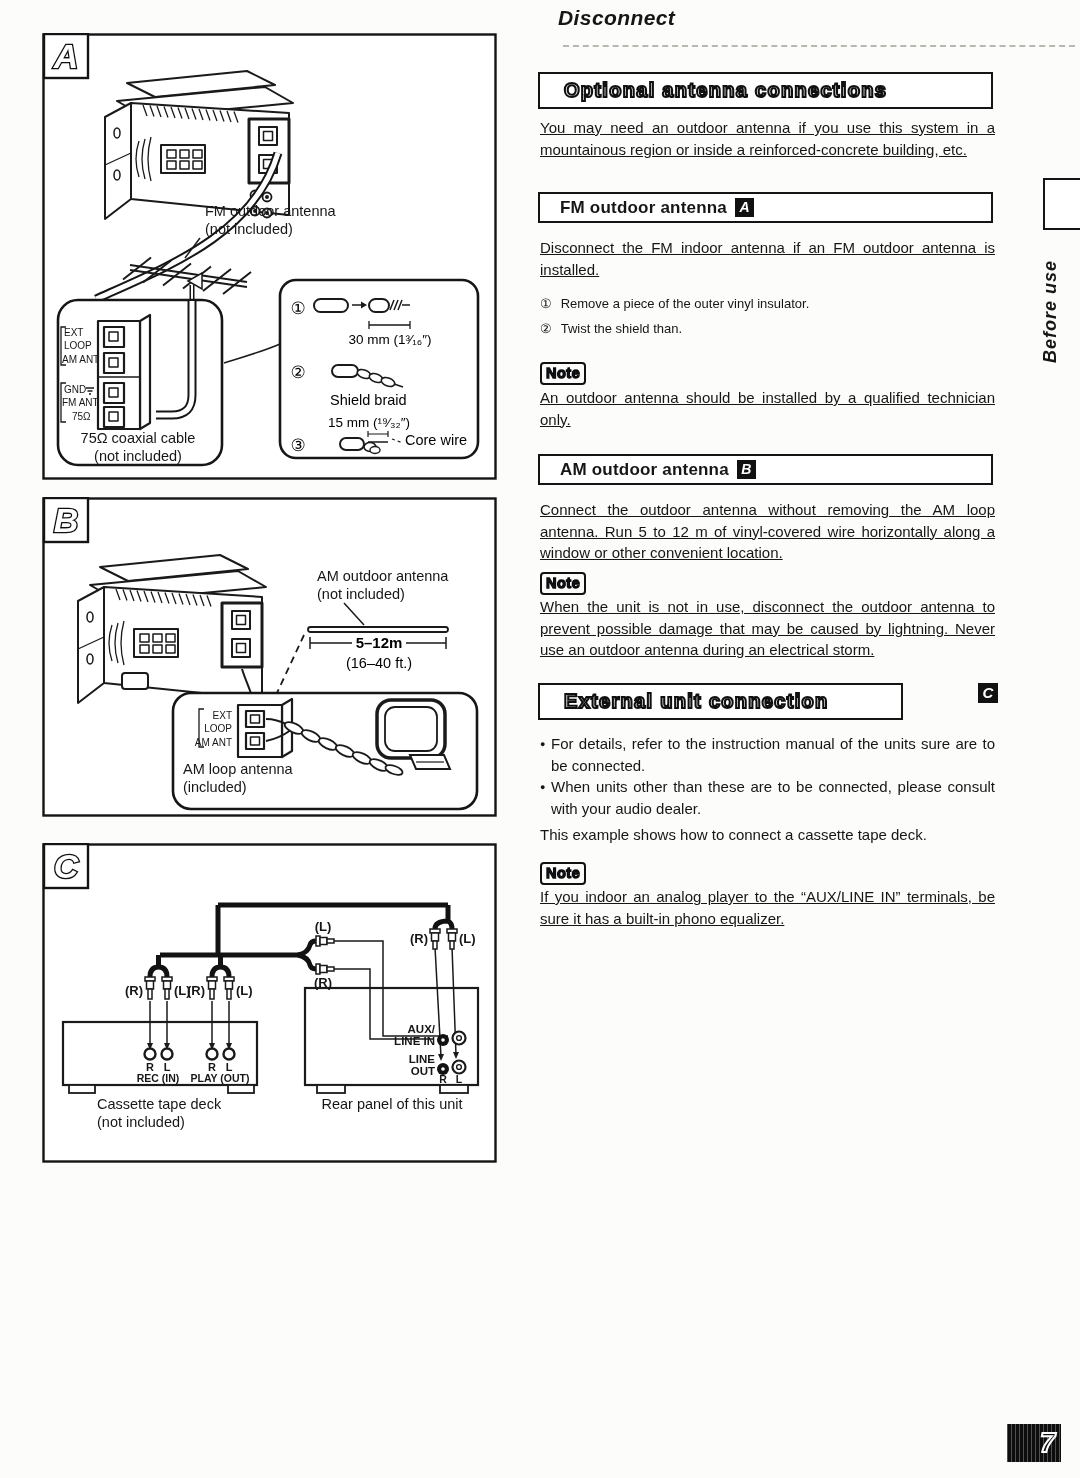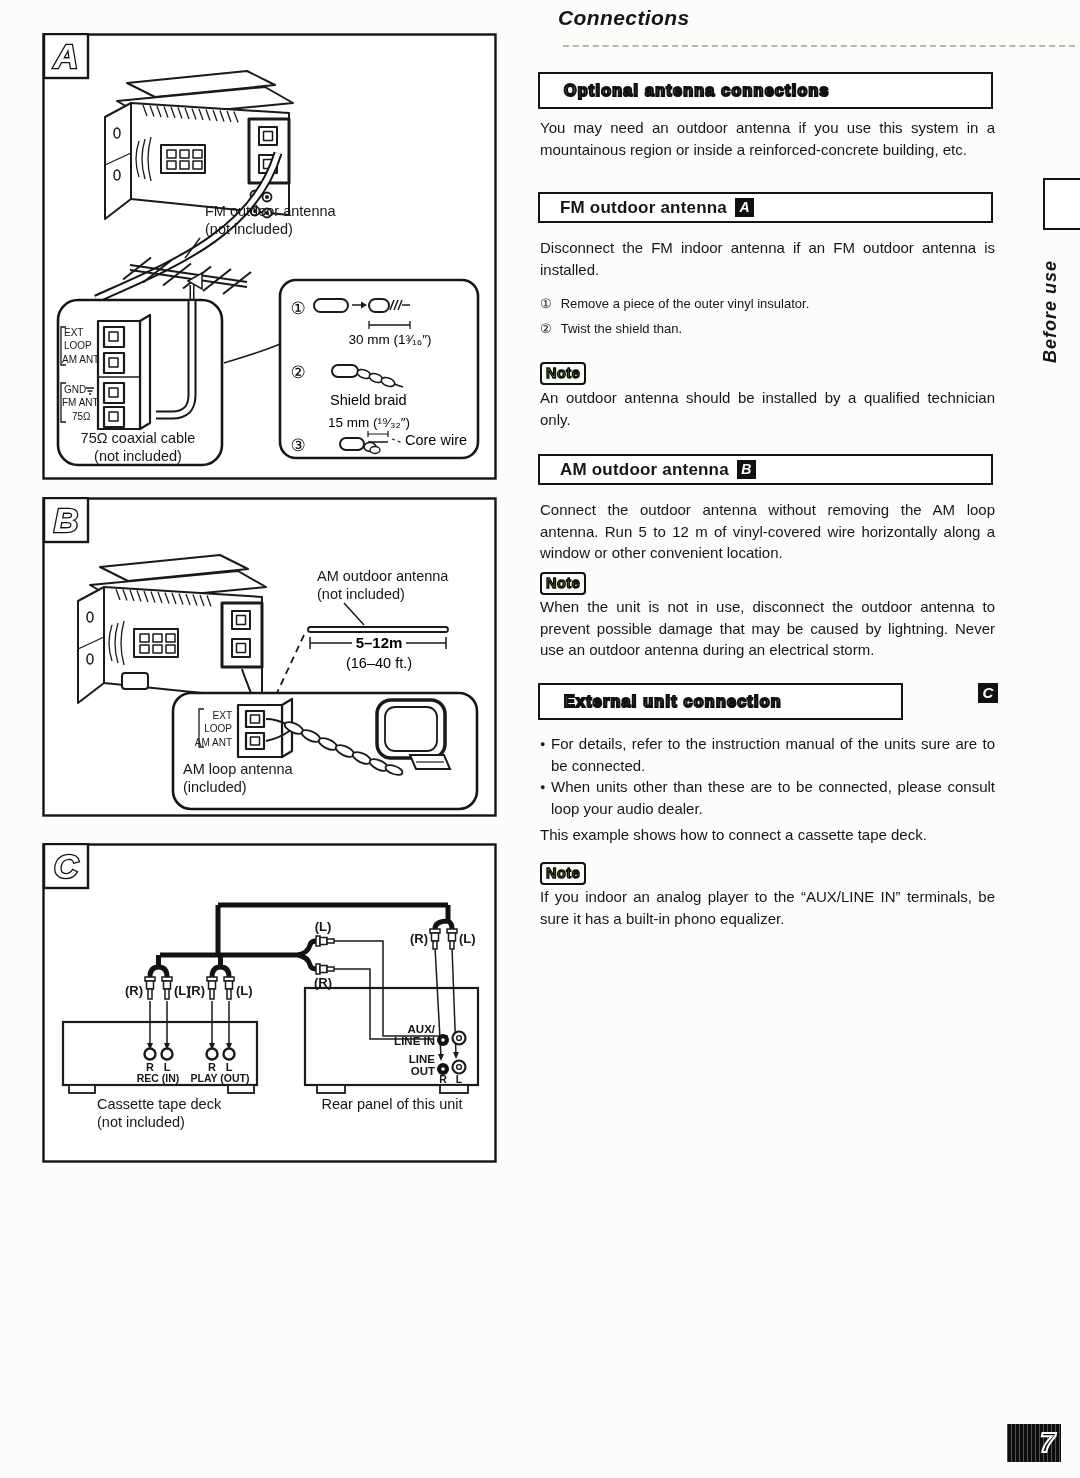--- a/index.html
+++ b/index.html
@@ -13,42 +13,42 @@
   .page-title{
     font-size:21px;font-weight:bold;font-style:italic;letter-spacing:.4px;
   }
   .title-rule{border-top:2px dashed #b8b8b0;height:0;}
   .hdr-box{
     border:2.4px solid #141414;background:#fff;
     display:flex;align-items:center;box-sizing:border-box;
   }
   .bubble{
     color:#fff;-webkit-text-stroke:2.1px #101010;
-    font-weight:bold;font-size:16px;letter-spacing:1.3px;padding-left:24px;
+    font-weight:bold;font-size:20px;letter-spacing:1.3px;padding-left:24px;
     white-space:nowrap;
   }
   .sub-hdr-label{
     font-weight:bold;font-size:17px;padding-left:20px;letter-spacing:.2px;
   }
   .badge{
     display:inline-block;width:19px;height:19px;background:#111;color:#fff;
     font-style:italic;font-weight:bold;font-size:14px;line-height:19px;
     text-align:center;margin-left:8px;flex:0 0 auto;
   }
   .badge-float{
     width:20px;height:20px;background:#111;color:#fff;font-style:italic;
     font-weight:bold;font-size:15px;line-height:20px;text-align:center;
   }
-  p.body{font-size:15px;line-height:21.5px;text-align:justify;margin:0;}
+  p.body{font-size:15px;line-height:21.5px;text-align:justify;margin:0;text-decoration:underline;}
   .steps{font-size:13px;line-height:25px;}
   .steps .num{margin-right:9px;}
   .note-tag{
     display:inline-block;border:2px solid #111;border-radius:4px;
     padding:0 4px;font-weight:bold;font-size:14.5px;letter-spacing:.5px;
-    color:#4d7c0f;-webkit-text-stroke:1.3px #0a0a0a;line-height:19px;
+    color:#0f172a;-webkit-text-stroke:1.3px #0a0a0a;line-height:19px;
   }
   .bullets .b{
     font-size:15px;line-height:21.5px;text-align:justify;
     position:relative;padding-left:11px;
   }
   .bullets .dot{position:absolute;left:0;top:1px;font-size:9px;}
   .example{font-size:15px;}
   .side-tab-box{
     border:2.4px solid #141414;background:#fff;box-sizing:border-box;
   }
@@ -63,21 +63,21 @@
     background-image:repeating-linear-gradient(90deg,rgba(255,255,255,.28) 0 1px,transparent 1px 4px);
   }
   .page-badge .num{
     color:#0d0d0d;-webkit-text-stroke:2px #fff;
     font-size:27px;font-weight:bold;font-style:italic;line-height:1;
   }
 </style>
 </head>
 <body>
 
-<div class="abs page-title" style="left:558px;top:6px;">Connections</div>
+<div class="abs page-title" style="left:558px;top:6px;">Disconnect</div>
 <div class="abs title-rule" style="left:563px;top:45px;width:512px;"></div>
 
 <div class="abs hdr-box" style="left:538px;top:72px;width:455px;height:37px;">
   <span class="bubble">Optional antenna connections</span>
 </div>
 <p class="abs body" style="left:540px;top:117px;width:455px;">You may need an outdoor antenna if you use this system in a mountainous region or inside a reinforced-concrete building, etc.</p>
 
 <div class="abs hdr-box" style="left:538px;top:192px;width:455px;height:31px;">
   <span class="sub-hdr-label">FM outdoor antenna</span>
   <span class="badge">A</span>
@@ -101,21 +101,21 @@
 <span class="abs note-tag" style="left:540px;top:572px;">Note</span>
 <p class="abs body" style="left:540px;top:596px;width:455px;">When the unit is not in use, disconnect the outdoor antenna to prevent possible damage that may be caused by lightning. Never use an outdoor antenna during an electrical storm.</p>
 
 <div class="abs hdr-box" style="left:538px;top:683px;width:365px;height:37px;">
   <span class="bubble">External unit connection</span>
 </div>
 <div class="abs badge-float" style="left:978px;top:683px;">C</div>
 
 <div class="abs bullets" style="left:540px;top:733px;width:455px;">
   <div class="b"><span class="dot">●</span><span>For details, refer to the instruction manual of the units sure are to be connected.</span></div>
-  <div class="b"><span class="dot">●</span><span>When units other than these are to be connected, please consult loop your audio dealer.</span></div>
+  <div class="b"><span class="dot">●</span><span>When units other than these are to be connected, please consult with your audio dealer.</span></div>
 </div>
 <div class="abs example" style="left:540px;top:826px;width:455px;">This example shows how to connect a cassette tape deck.</div>
 
 <span class="abs note-tag" style="left:540px;top:862px;">Note</span>
 <p class="abs body" style="left:540px;top:886px;width:455px;">If you indoor an analog player to the “AUX/LINE IN” terminals, be sure it has a built-in phono equalizer.</p>
 
 <div class="abs side-tab-box" style="left:1043px;top:178px;width:46px;height:52px;"></div>
 <div class="abs side-vert" style="left:1040px;top:243px;height:120px;">Before use</div>
 
 <div class="abs page-badge" style="left:1007px;top:1424px;width:54px;height:38px;">

